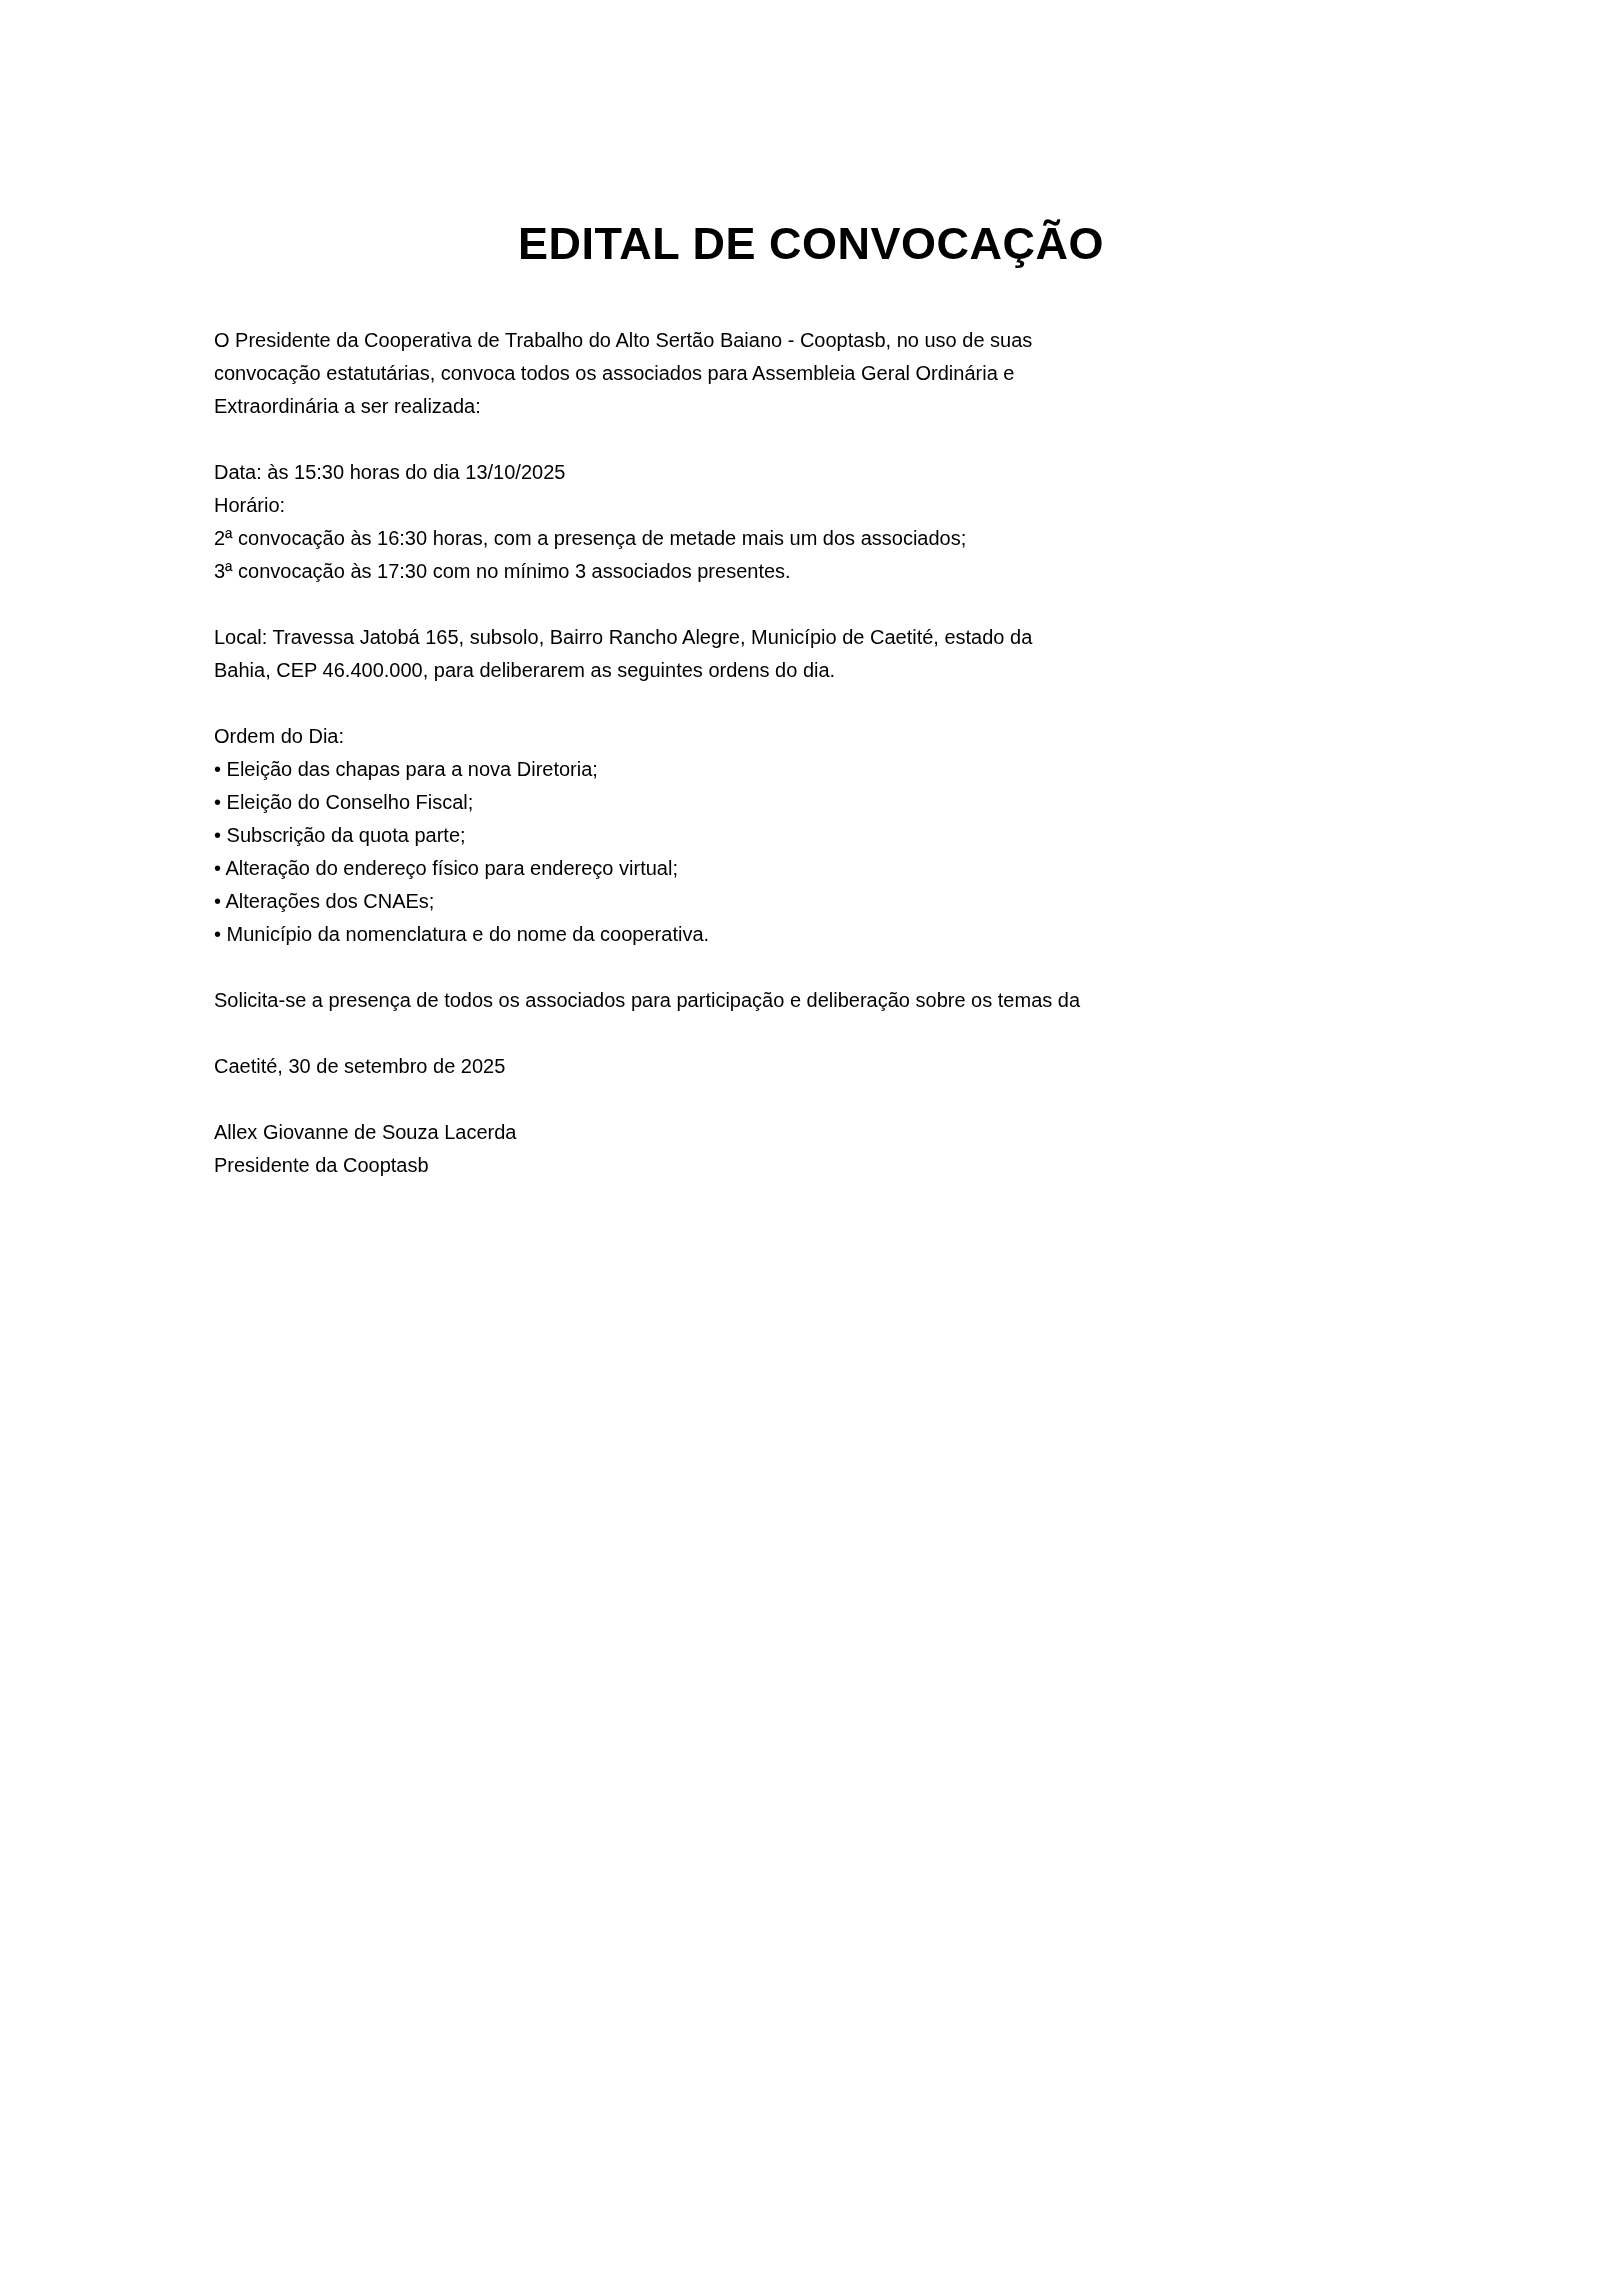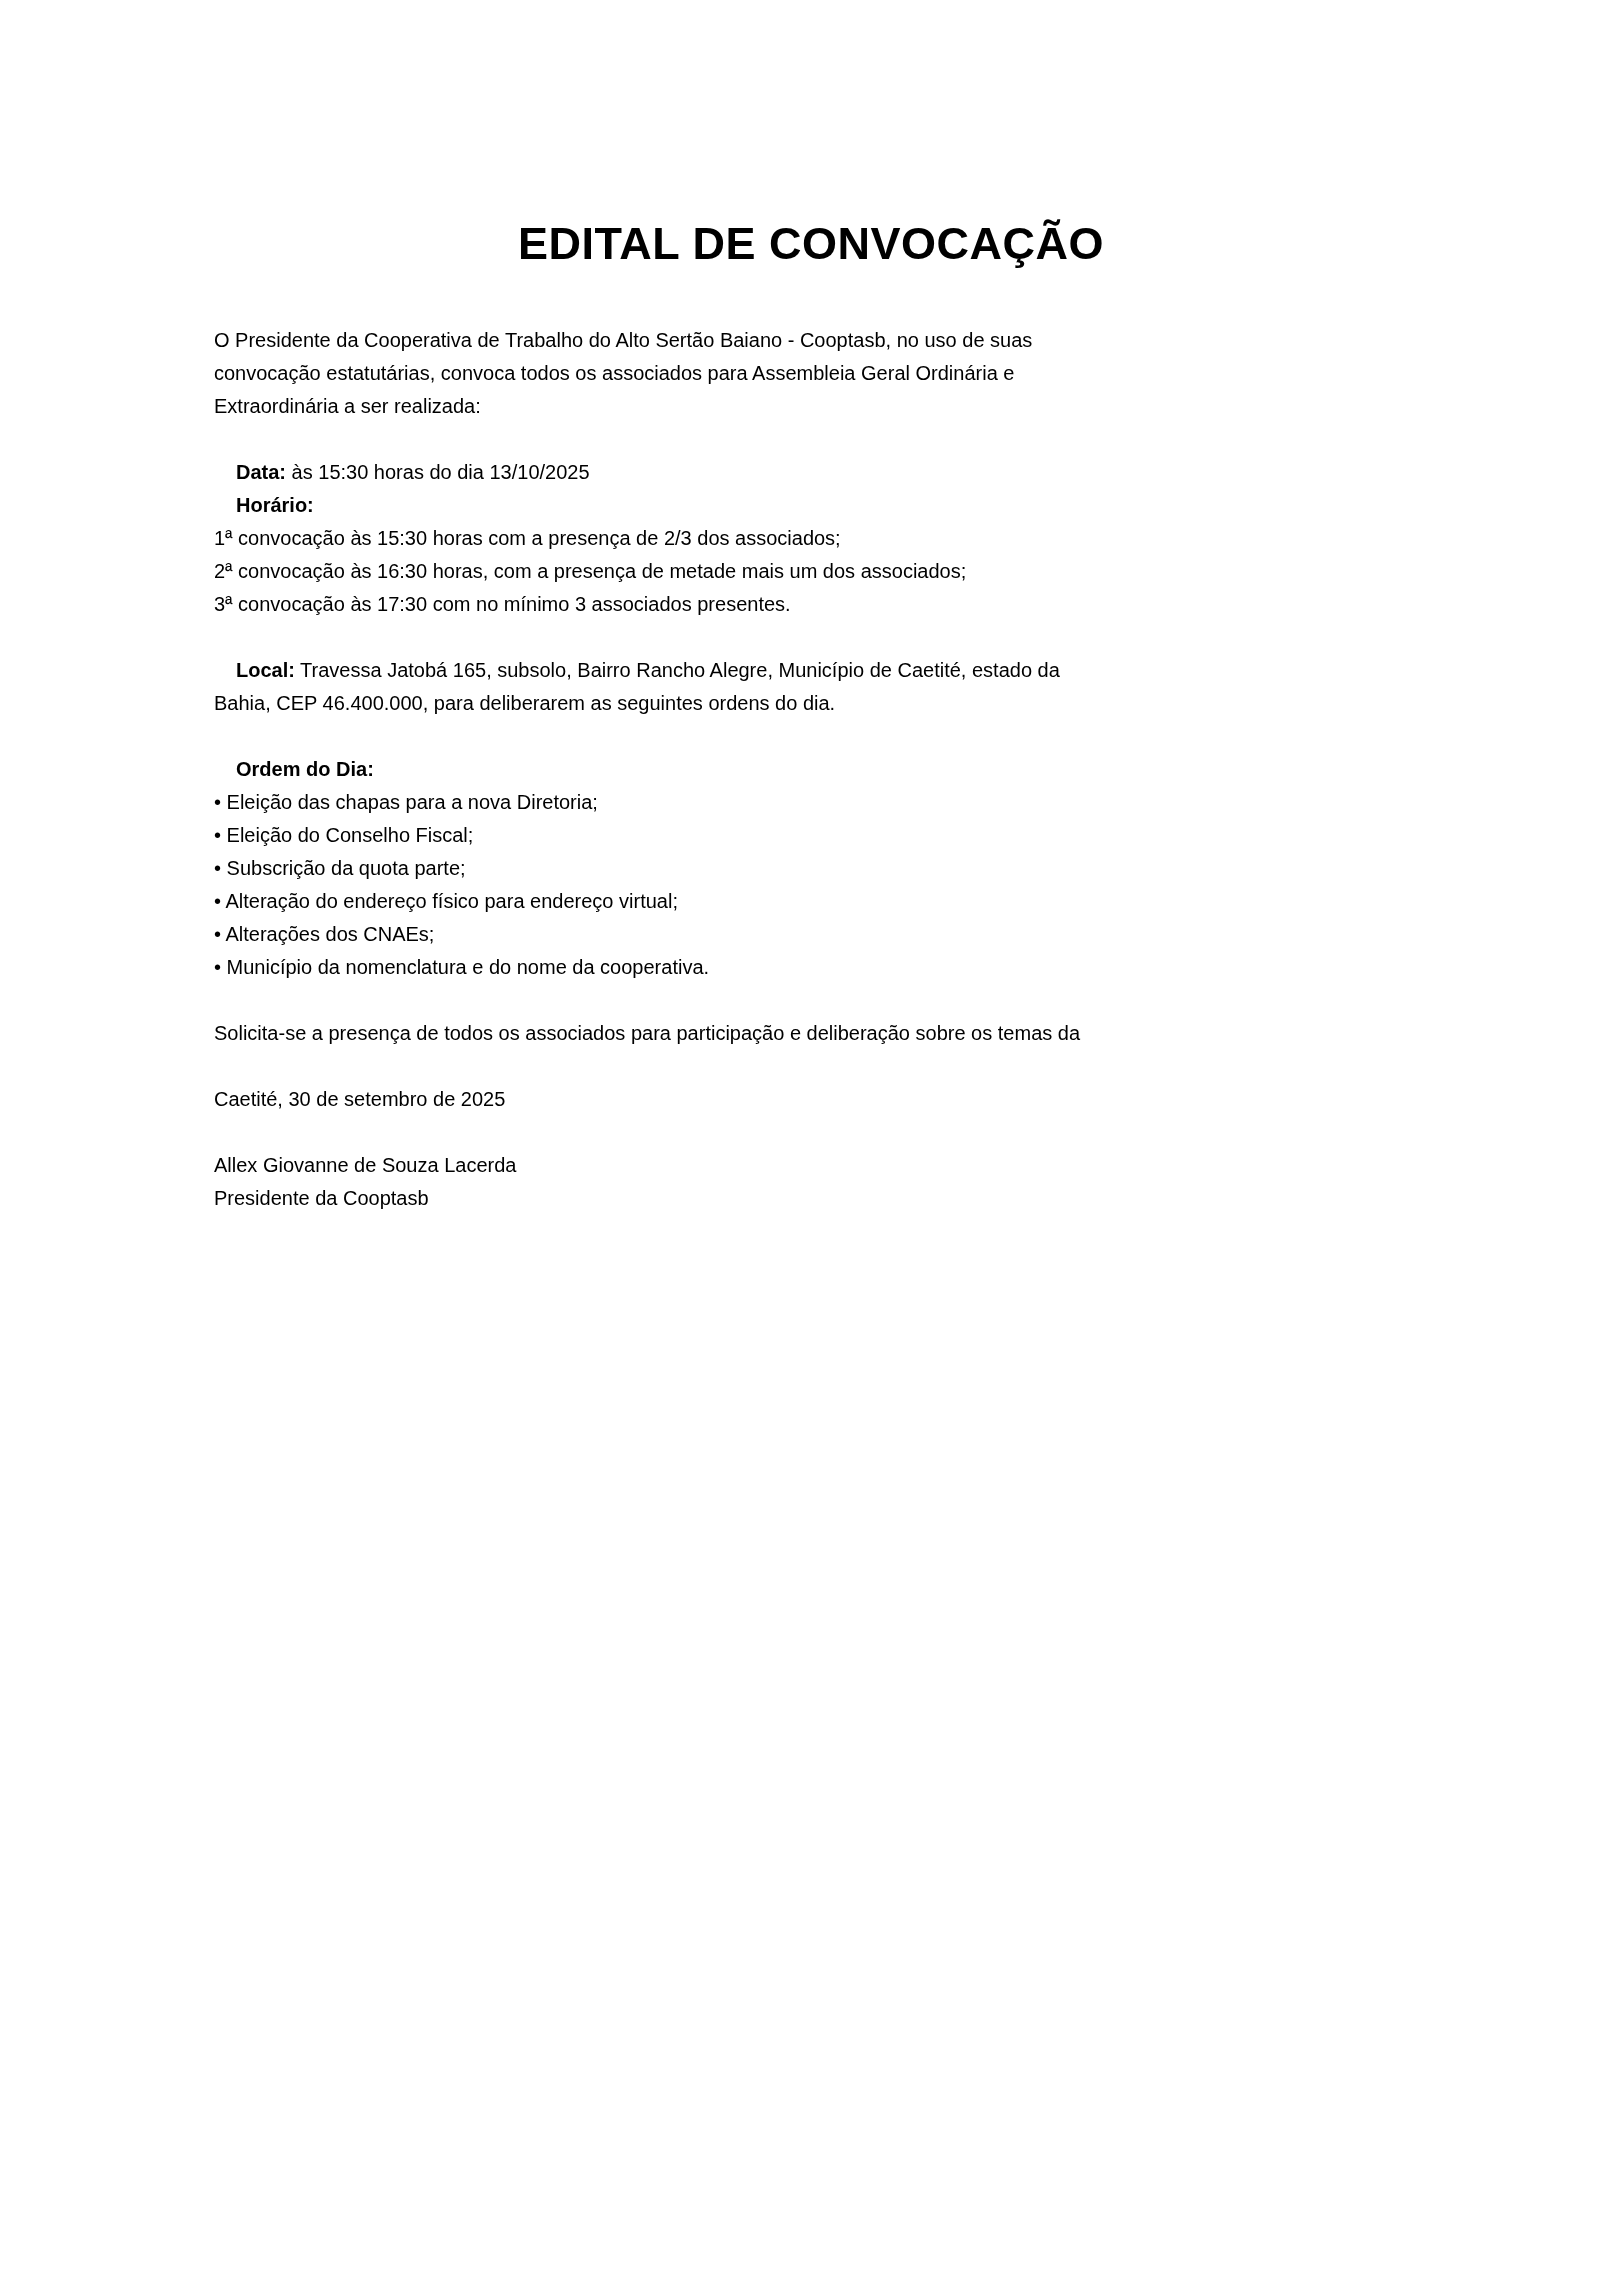--- a/index.html
+++ b/index.html
@@ -43,40 +43,38 @@
     top: 324px;
     width: 1196px;
     font-size: 20px;
     line-height: 33px;
     font-weight: 400;
   }
   .text-line {
     white-space: pre;
   }
   .text-line b {
-    font-weight: 700;
-    margin-left: 22px;
+    font-weight: 400;
   }
   .blank-line {
     height: 33px;
   }
 </style>
 </head>
 <body style="background: rgb(255, 255, 255); color: rgb(0, 0, 0);">
 
 <div class="page">
   <h1 class="doc-title">EDITAL DE CONVOCAÇÃO</h1>
   <div class="doc-body">
       <div class="text-line">O Presidente da Cooperativa de Trabalho do Alto Sertão Baiano - Cooptasb, no uso de suas</div>
       <div class="text-line">convocação estatutárias, convoca todos os associados para Assembleia Geral Ordinária e</div>
       <div class="text-line">Extraordinária a ser realizada:</div>
       <div class="blank-line"></div>
       <div class="text-line"><b>Data:</b> às 15:30 horas do dia 13/10/2025</div>
       <div class="text-line"><b>Horário:</b></div>
-      <div class="text-line">1ª convocação às 15:30 horas com a presença de 2/3 dos associados;</div>
       <div class="text-line">2ª convocação às 16:30 horas, com a presença de metade mais um dos associados;</div>
       <div class="text-line">3ª convocação às 17:30 com no mínimo 3 associados presentes.</div>
       <div class="blank-line"></div>
       <div class="text-line"><b>Local:</b> Travessa Jatobá 165, subsolo, Bairro Rancho Alegre, Município de Caetité, estado da</div>
       <div class="text-line">Bahia, CEP 46.400.000, para deliberarem as seguintes ordens do dia.</div>
       <div class="blank-line"></div>
       <div class="text-line"><b>Ordem do Dia:</b></div>
       <div class="text-line">• Eleição das chapas para a nova Diretoria;</div>
       <div class="text-line">• Eleição do Conselho Fiscal;</div>
       <div class="text-line">• Subscrição da quota parte;</div>

